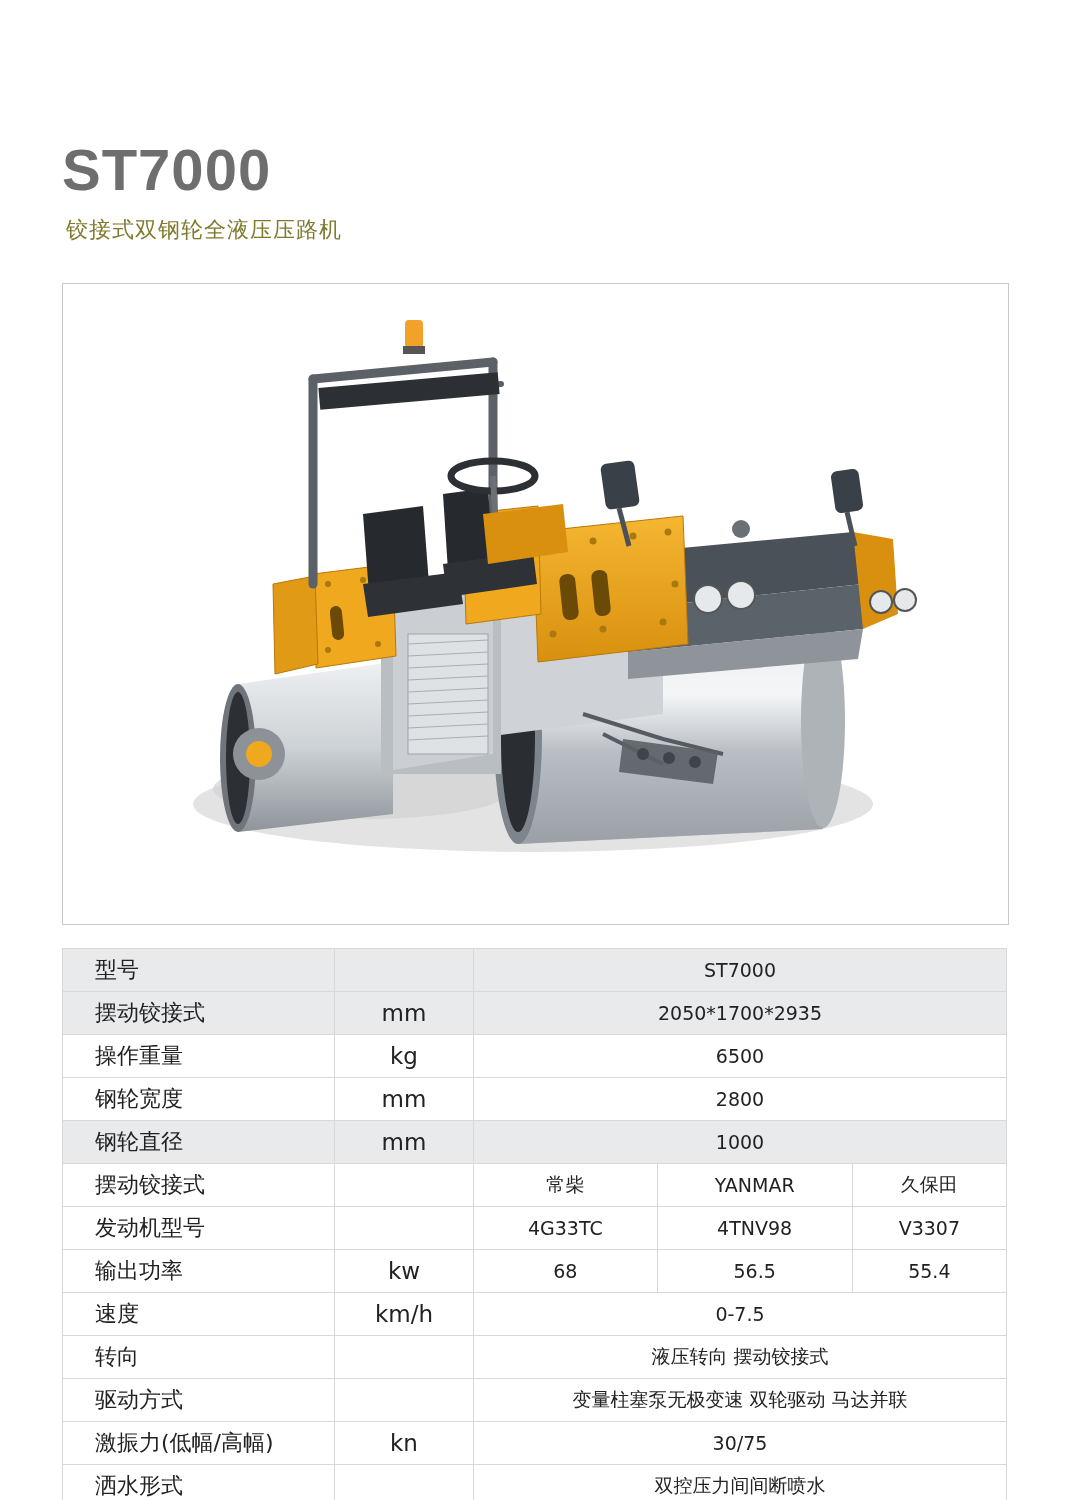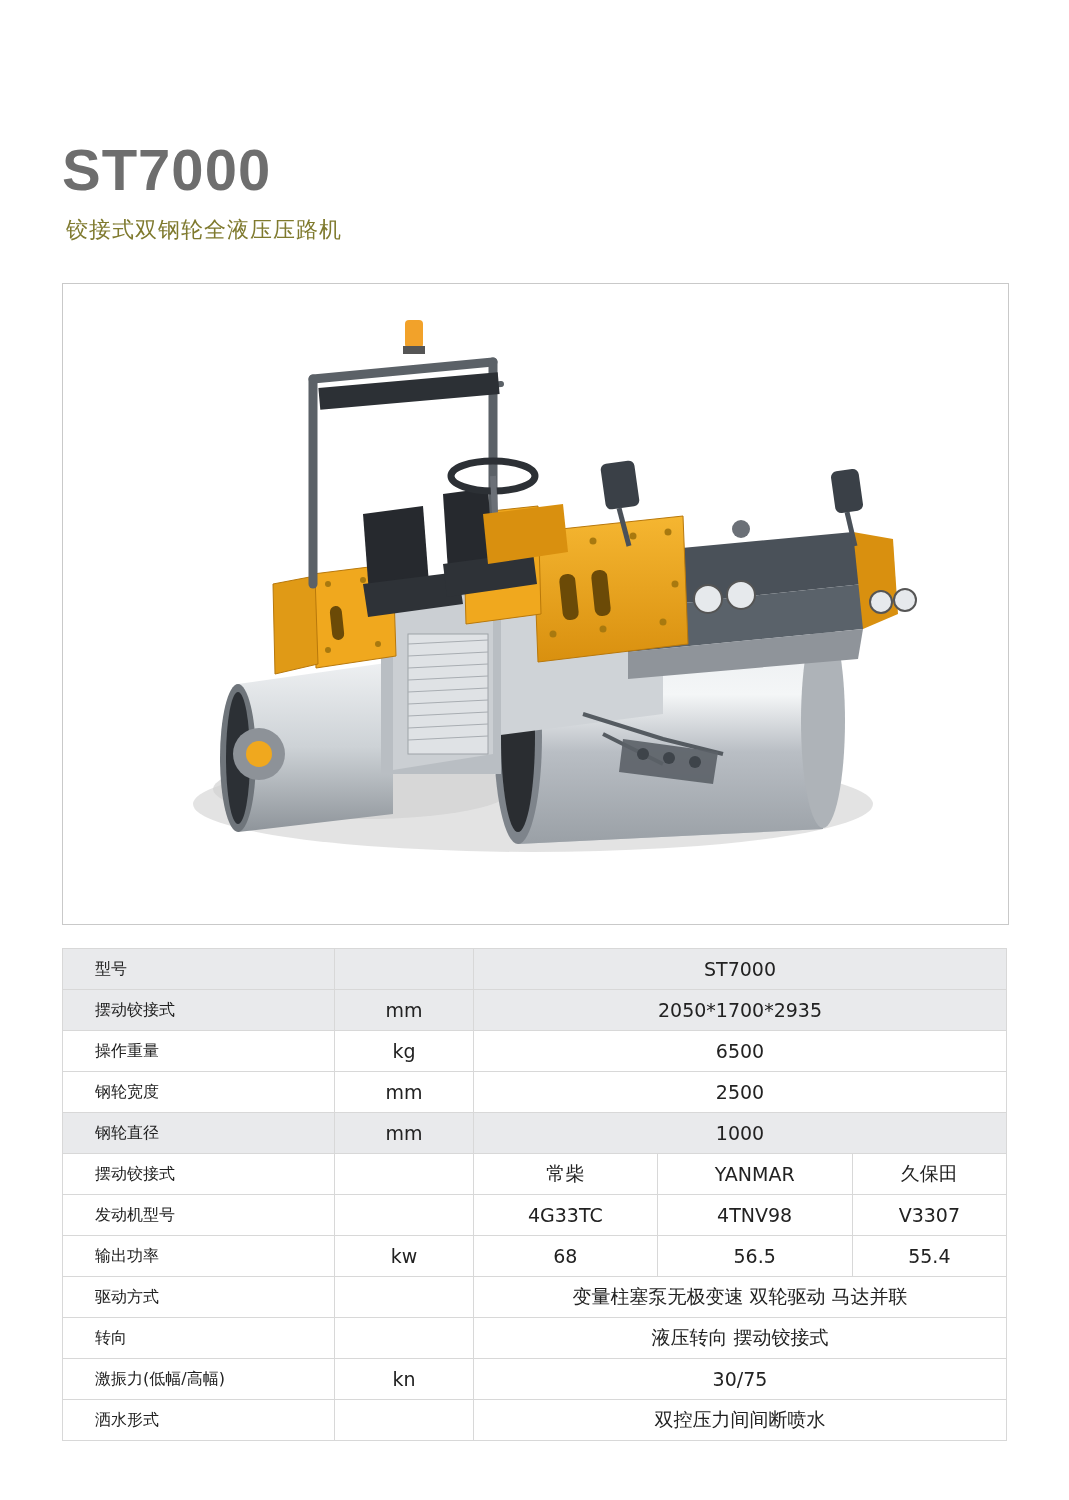--- a/index.html
+++ b/index.html
@@ -79,26 +79,26 @@
     height: 28px;
     font-family: "DejaVu Sans", sans-serif;
   }
   .spec-table tr.shaded td {
     background: #e9eaec;
   }
   .col-label {
     width: 235px;
     padding-left: 32px !important;
     text-align: left;
-    font-size: 16px;
+    font-size: 22px;
   }
   .col-unit {
     width: 130px;
     text-align: center;
-    font-size: 19px;
+    font-size: 23px;
   }
   .col-val {
     text-align: center;
     font-size: 19px;
   }
   .num {
     font-family: "DejaVu Sans", sans-serif;
   }
 </style>
 </head>
@@ -277,21 +277,21 @@
         <td class="col-val" colspan="3">2050*1700*2935</td>
       </tr>
       <tr>
         <td class="col-label">操作重量</td>
         <td class="col-unit">kg</td>
         <td class="col-val" colspan="3">6500</td>
       </tr>
       <tr>
         <td class="col-label">钢轮宽度</td>
         <td class="col-unit">mm</td>
-        <td class="col-val" colspan="3">2500</td>
+        <td class="col-val" colspan="3">2800</td>
       </tr>
       <tr class="shaded">
         <td class="col-label">钢轮直径</td>
         <td class="col-unit">mm</td>
         <td class="col-val" colspan="3">1000</td>
       </tr>
       <tr>
         <td class="col-label">摆动铰接式</td>
         <td class="col-unit"></td>
         <td class="col-val">常柴</td>
@@ -306,28 +306,33 @@
         <td class="col-val num">V3307</td>
       </tr>
       <tr>
         <td class="col-label">输出功率</td>
         <td class="col-unit">kw</td>
         <td class="col-val num">68</td>
         <td class="col-val num">56.5</td>
         <td class="col-val num">55.4</td>
       </tr>
       <tr>
+        <td class="col-label">速度</td>
+        <td class="col-unit">km/h</td>
+        <td class="col-val" colspan="3">0-7.5</td>
+      </tr>
+      <tr>
+        <td class="col-label">转向</td>
+        <td class="col-unit"></td>
+        <td class="col-val" colspan="3">液压转向  摆动铰接式</td>
+      </tr>
+      <tr>
         <td class="col-label">驱动方式</td>
         <td class="col-unit"></td>
         <td class="col-val" colspan="3">变量柱塞泵无极变速  双轮驱动  马达并联</td>
-      </tr>
-      <tr>
-        <td class="col-label">转向</td>
-        <td class="col-unit"></td>
-        <td class="col-val" colspan="3">液压转向  摆动铰接式</td>
       </tr>
       <tr>
         <td class="col-label">激振力(低幅/高幅)</td>
         <td class="col-unit">kn</td>
         <td class="col-val" colspan="3">30/75</td>
       </tr>
       <tr>
         <td class="col-label">洒水形式</td>
         <td class="col-unit"></td>
         <td class="col-val" colspan="3">双控压力间间断喷水</td>

